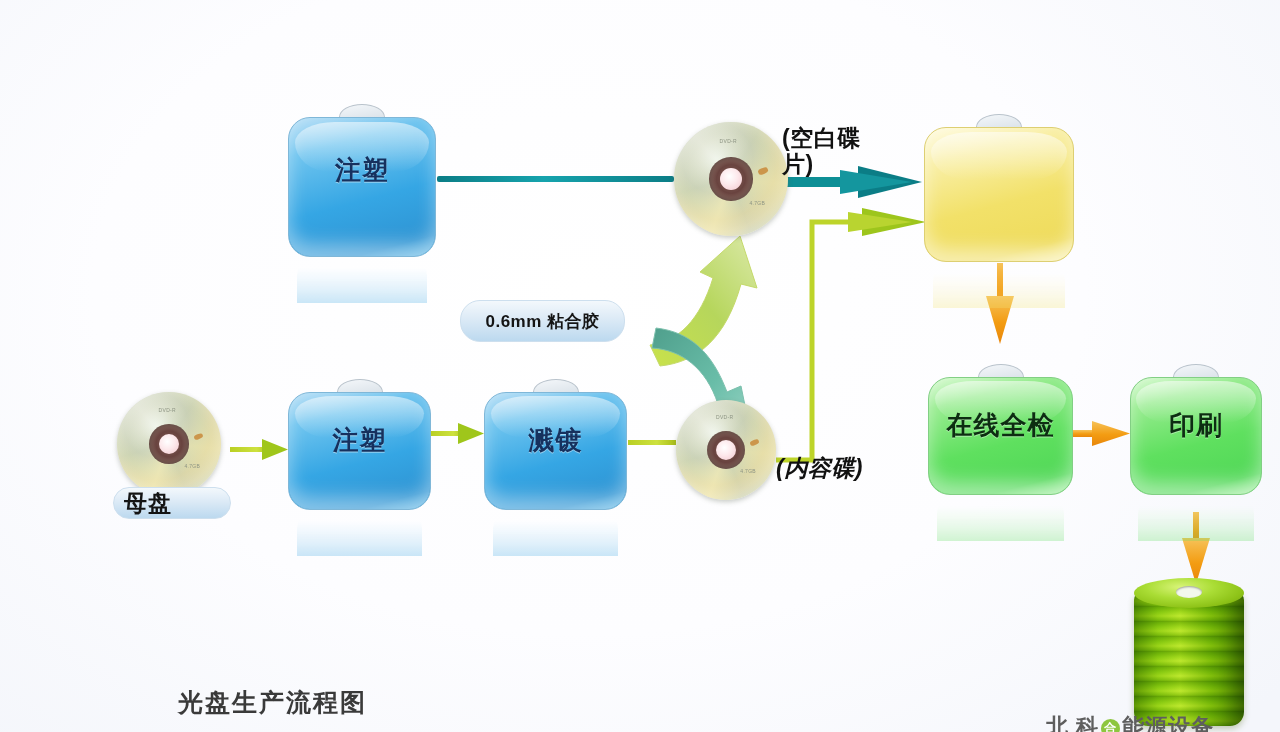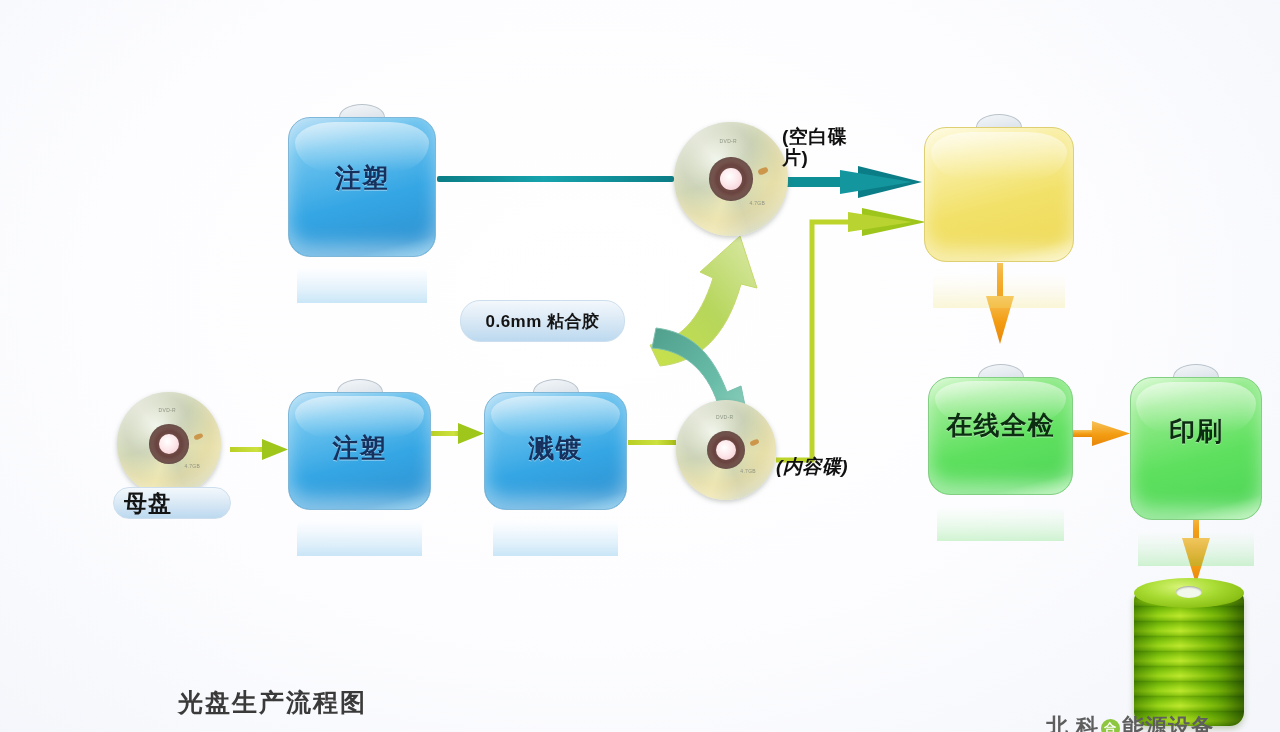--- a/index.html
+++ b/index.html
@@ -66,21 +66,21 @@
     filter: blur(.6px);
     -webkit-mask-image: linear-gradient(180deg, rgba(0,0,0,.85), rgba(0,0,0,0) 78%);
     mask-image: linear-gradient(180deg, rgba(0,0,0,.85), rgba(0,0,0,0) 78%);
   }
   
   .blue .body {
     background: linear-gradient(165deg, #bfe2f7 0%, #6ec4ef 22%, #35a6e4 58%, #2f95d4 88%, #61b9e6 100%);
     border: 1px solid #7fb7d8;
     box-shadow: inset 0 -12px 18px rgba(255,255,255,.42);
   }
-  .blue .lbl { color: #16315e; text-shadow: 0 1px 0 rgba(255,255,255,.45); margin-top: 8px; }
+  .blue .lbl { color: #16315e; text-shadow: 0 1px 0 rgba(255,255,255,.45); }
   .blue .refl { background: linear-gradient(0deg, #9fd5f2, #49abe3); }
   
   .yellow .body {
     background: linear-gradient(165deg, #fffce4 0%, #f9efa6 22%, #f2e169 56%, #efdc5d 86%, #f8eea5 100%);
     border: 1px solid #ddcf72;
     box-shadow: inset 0 -12px 18px rgba(255,255,255,.5);
   }
   .yellow .lbl { color: #15130c; text-shadow: 0 1px 0 rgba(255,255,255,.55); }
   .yellow .refl { background: linear-gradient(0deg, #fbf5c6, #f1e271); }
   
@@ -196,21 +196,21 @@
   
   .svg-layer {
     position: absolute;
     inset: 0;
     width: 1280px; height: 732px;
     pointer-events: none;
   }
   
   .anno {
     position: absolute;
-    font-size: 19px;
+    font-size: 23px;
     font-weight: bold;
     color: #111;
     line-height: 1.12;
     letter-spacing: .5px;
   }
   .caption {
     position: absolute;
     font-size: 25px;
     font-weight: bold;
     color: #3a3a3a;
@@ -364,21 +364,21 @@
 
   <div class="node green" style="left:928px; top:377px; width:145px; height:118px;">
     <div class="tab"></div>
     <div class="body">
       <div class="gloss"></div>
     </div>
     <div class="lbl">在线全检</div>
     <div class="refl"></div>
   </div>
 
-  <div class="node green" style="left:1130px; top:377px; width:132px; height:143px;">
+  <div class="node green" style="left:1130px; top:377px; width:132px; height:118px;">
     <div class="tab"></div>
     <div class="body">
       <div class="gloss"></div>
     </div>
     <div class="lbl">印刷</div>
     <div class="refl"></div>
   </div>
 
   <div class="disc" style="left:674px; top:122px; width:114px; height:114px;">
     <div class="sheen"></div>

